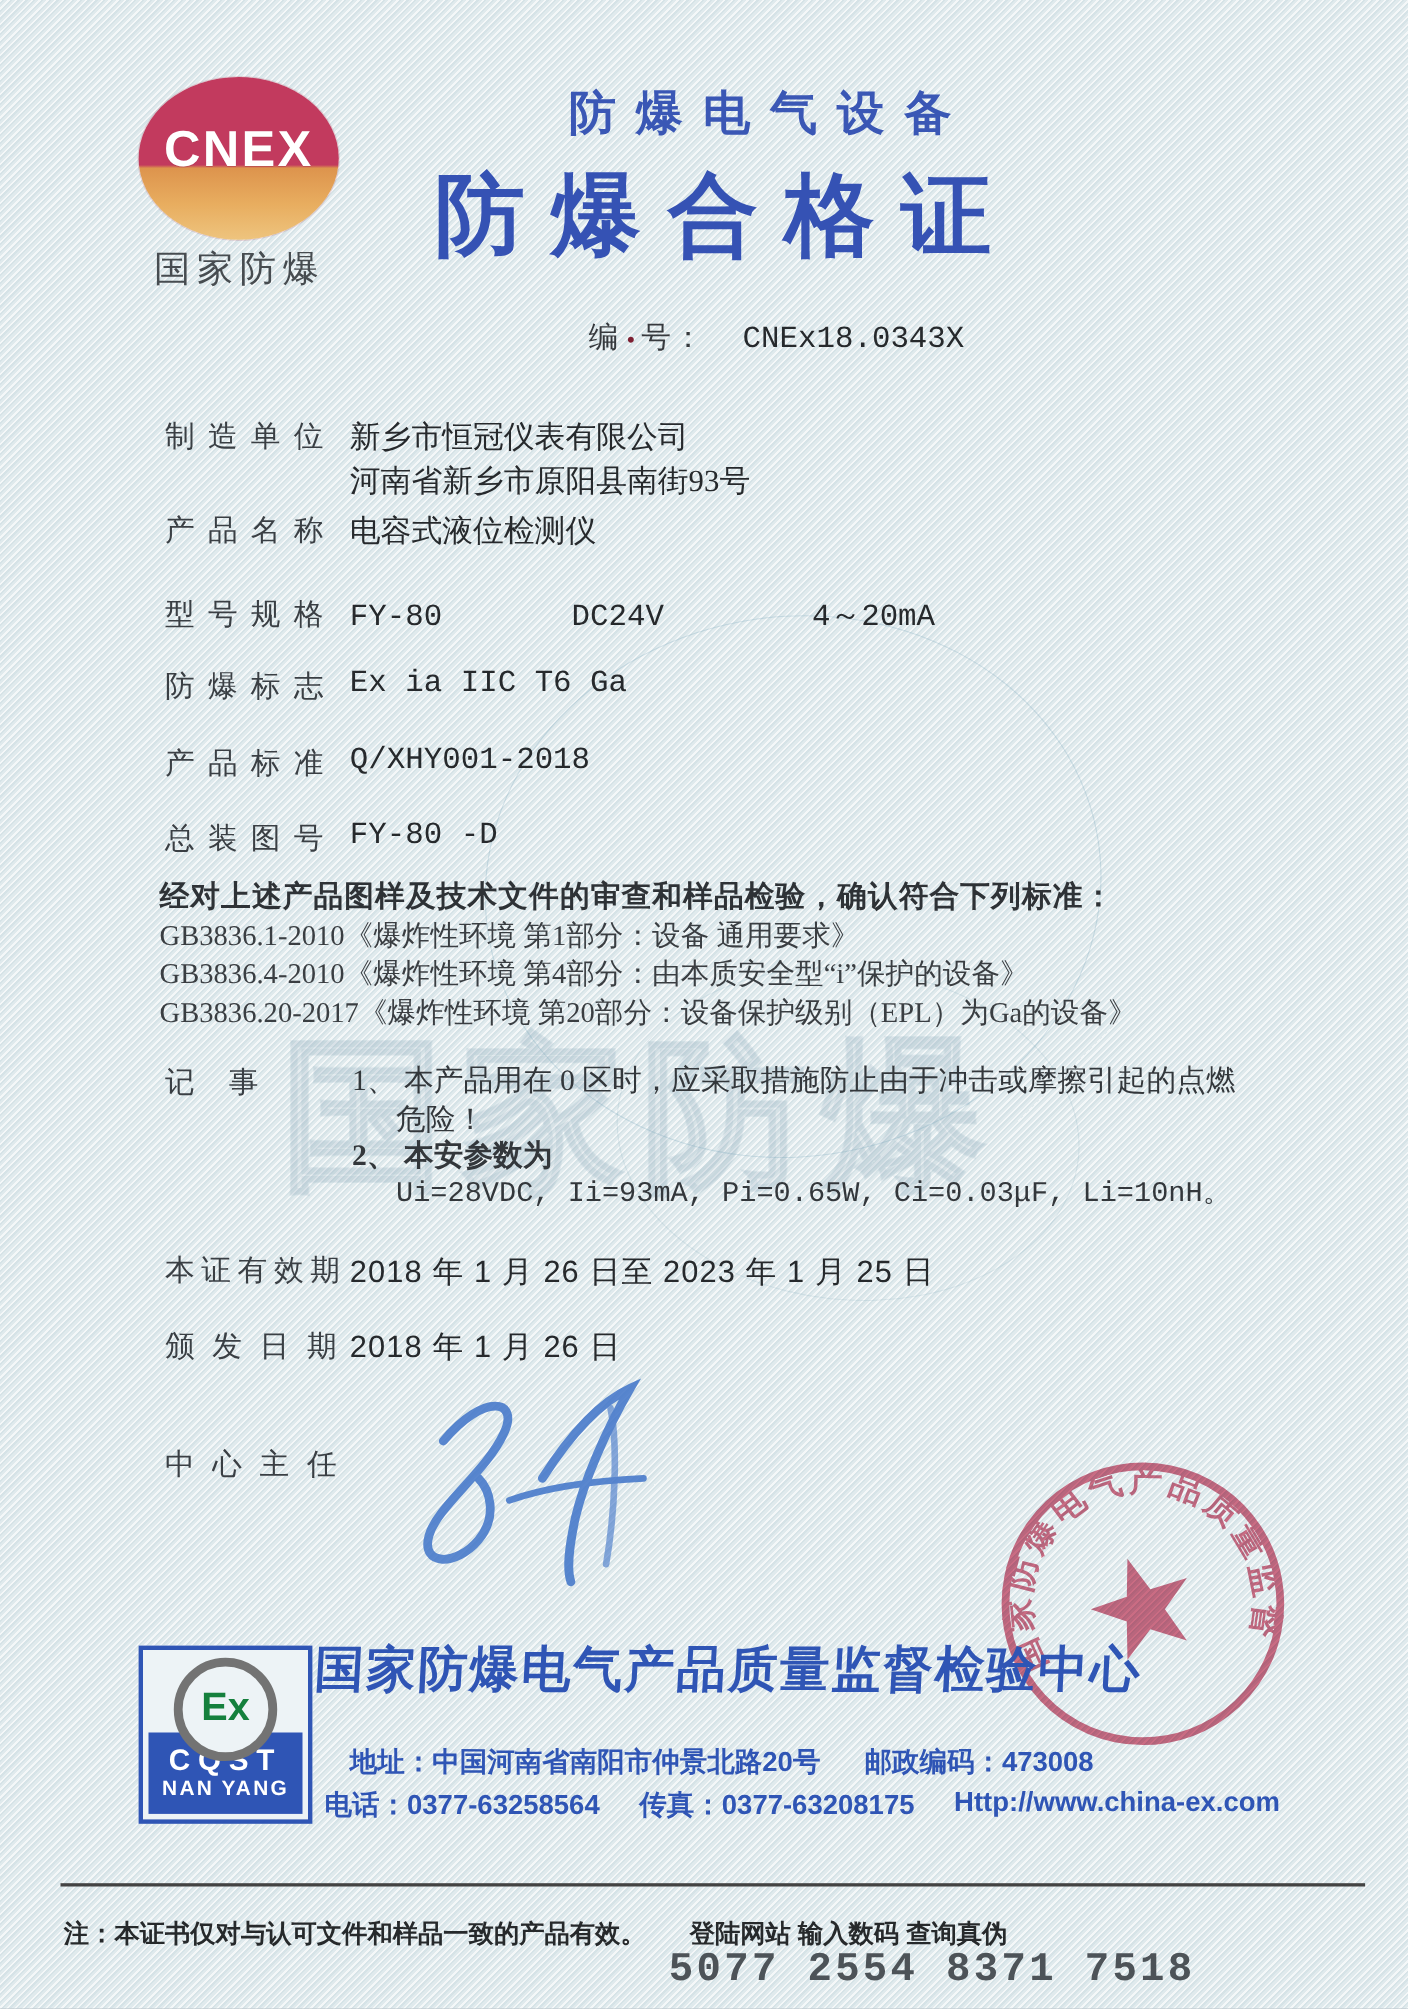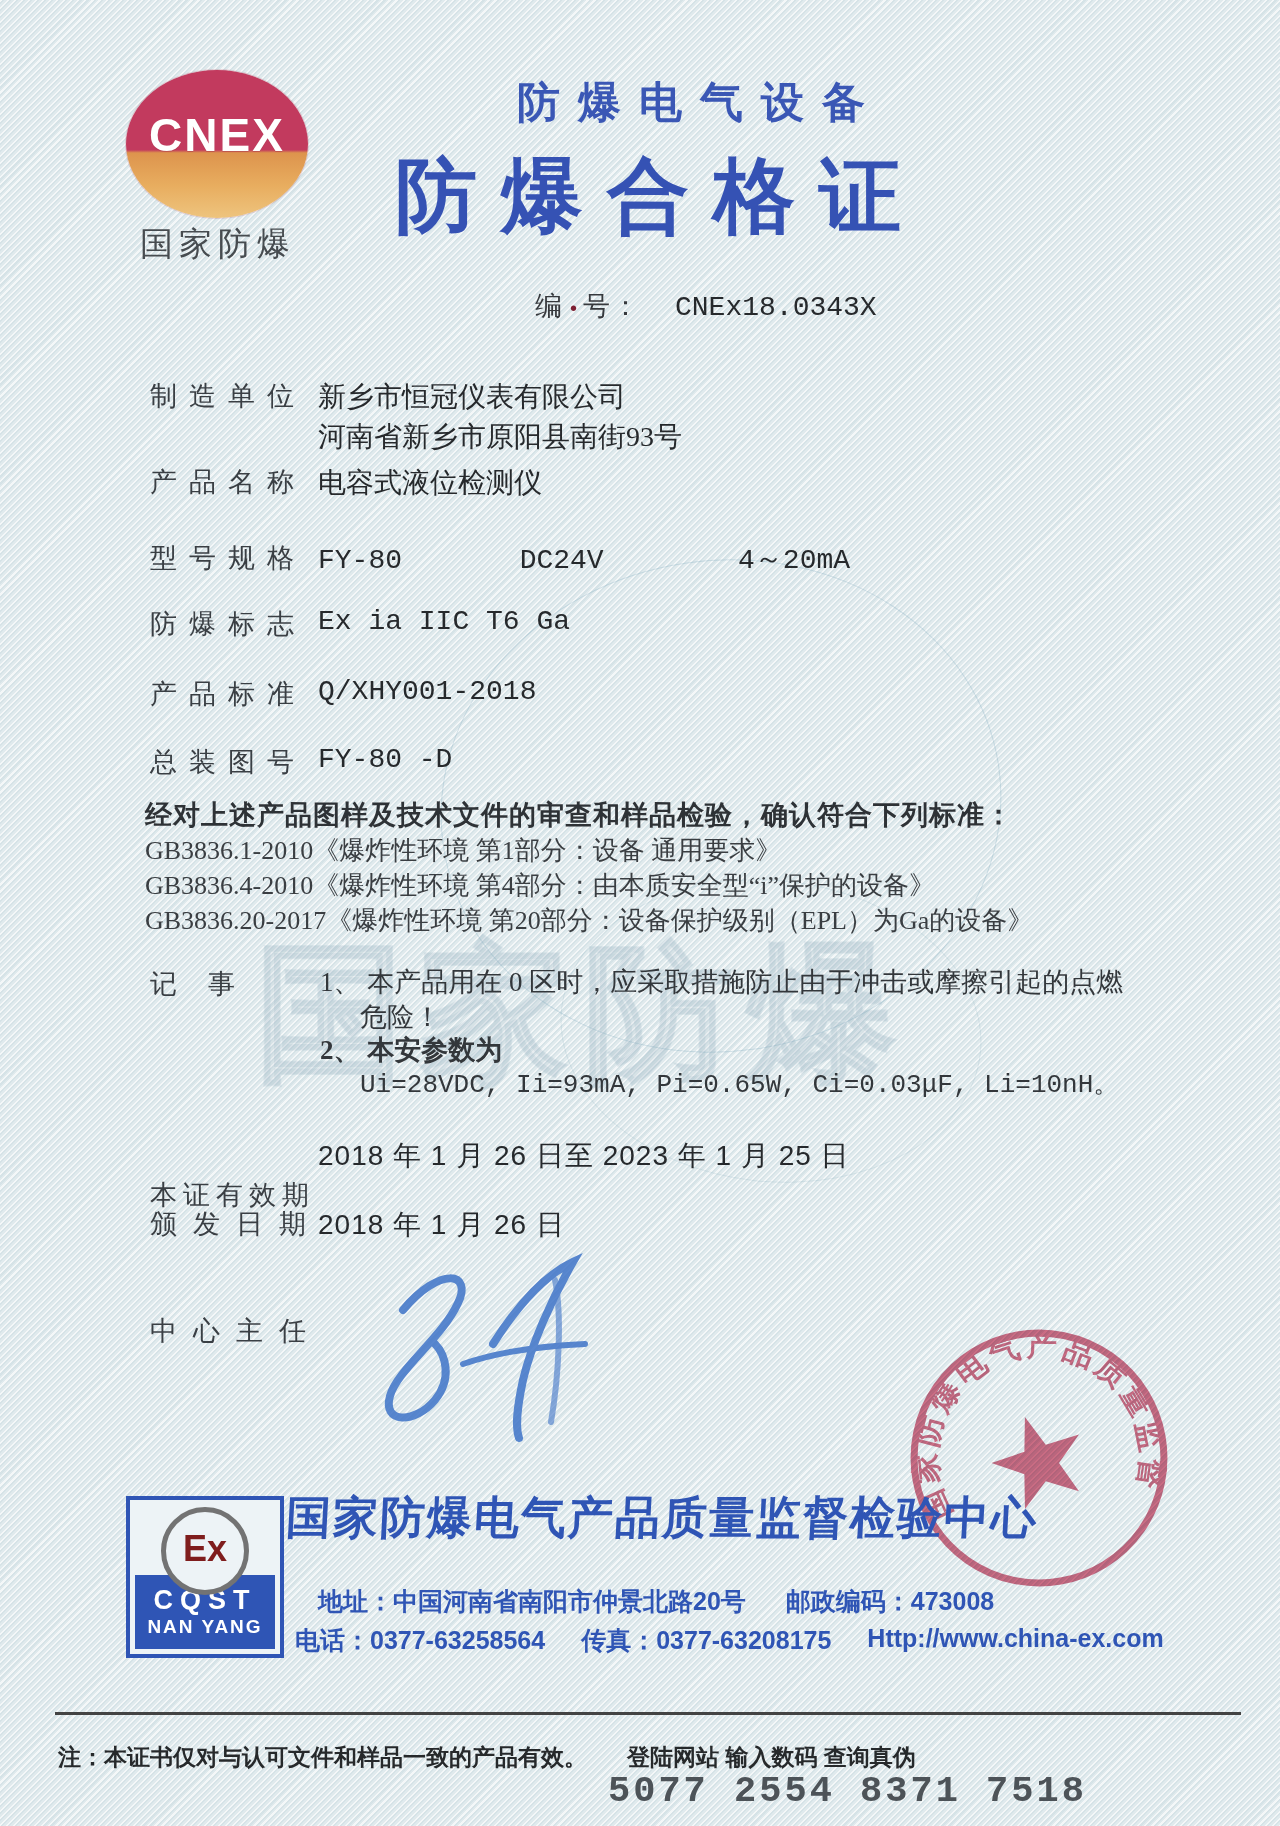--- a/index.html
+++ b/index.html
@@ -50,32 +50,32 @@
   
   .std-intro{left:145px;top:797px;font-size:27px;font-weight:600;color:#2e3236;letter-spacing:1px;white-space:nowrap;}
   .std{left:145px;font-family:"Liberation Serif","DejaVu Serif",serif;font-size:26px;color:#3a3e42;white-space:nowrap;text-align:center;}
   .s0{top:833px;} .s1{top:868px;} .s2{top:903px;}
   
   .notes-label{left:150px;top:966px;font-size:27px;color:#3a3f44;font-weight:500;letter-spacing:2px;}
   .note{left:320px;font-family:"Liberation Serif","DejaVu Serif",serif;font-size:27px;color:#33373b;white-space:nowrap;}
   .n0{top:964px;} .n1{top:999px;left:360px;} .n2{top:1032px;font-weight:bold;} .n3{top:1066px;left:360px;font-family:"Liberation Mono","DejaVu Sans Mono",monospace;font-size:26px;}
   
   .v-row{top:1137px;} .i-row{top:1206px;}
-  .v-row .lbl{letter-spacing:6px;margin-top:40px;} .i-row .lbl{letter-spacing:16px;}
+  .v-row .lbl{letter-spacing:6px;} .i-row .lbl{letter-spacing:16px;}
   .sig-label{left:150px;top:1313px;font-size:27px;color:#3a3f44;font-weight:500;letter-spacing:16px;}
   .sig{left:345px;top:1248px;width:270px;height:210px;}
   
   .stamp{left:903px;top:1322px;width:272px;height:272px;opacity:.82;mix-blend-mode:multiply;}
   .stamp text{font-weight:bold;font-family:"Liberation Sans",sans-serif;}
   
   .badge{left:126px;top:1496px;width:150px;height:154px;border:4px solid #2f55b5;background:#edf3f6;}
   .badge-bottom{position:absolute;left:5px;right:5px;bottom:5px;height:74px;background:#2f55b5;text-align:center;}
   .badge-circle{position:absolute;left:50%;top:7px;transform:translateX(-50%);width:78px;height:78px;
-    border:5px solid #737373;border-radius:50%;background:#edf3f6;text-align:center;line-height:74px;
-    font-size:36px;font-weight:bold;color:#7f1d1d;z-index:2;}
+    border:8px solid #737373;border-radius:50%;background:#edf3f6;text-align:center;line-height:74px;
+    font-size:36px;font-weight:bold;color:#15803d;z-index:2;}
   .badge-cqst{margin-top:10px;color:#fff;font-size:27px;font-weight:bold;letter-spacing:7px;}
   .badge-ny{color:#fff;font-size:19px;font-weight:bold;letter-spacing:2px;}
   .org-name{left:286px;top:1488px;width:760px;font-size:45px;font-weight:bold;color:#2f55b5;
     letter-spacing:2px;white-space:nowrap;transform:skewX(-3deg);}
   .org-row{position:absolute;display:flex;color:#2f55b5;font-weight:bold;white-space:nowrap;}
   .org-addr{left:318px;top:1585px;font-size:25px;gap:40px;}
   .org-phone{left:295px;top:1624px;font-size:25px;gap:36px;}
   
   .footer-line{left:55px;top:1712px;width:1186px;height:3px;background:#434343;}
   .footer-note{left:58px;top:1742px;font-size:23px;font-weight:600;color:#26292b;display:flex;gap:40px;white-space:nowrap;justify-content:space-between;}

